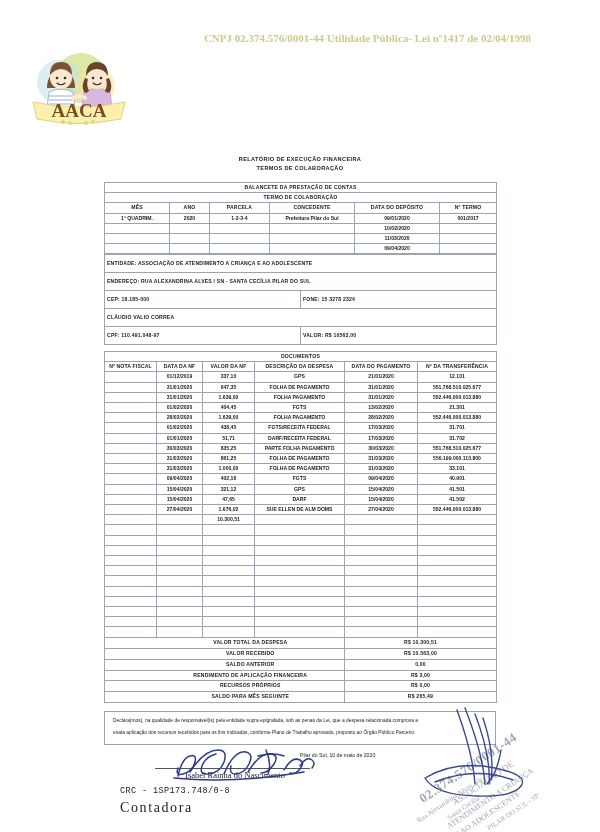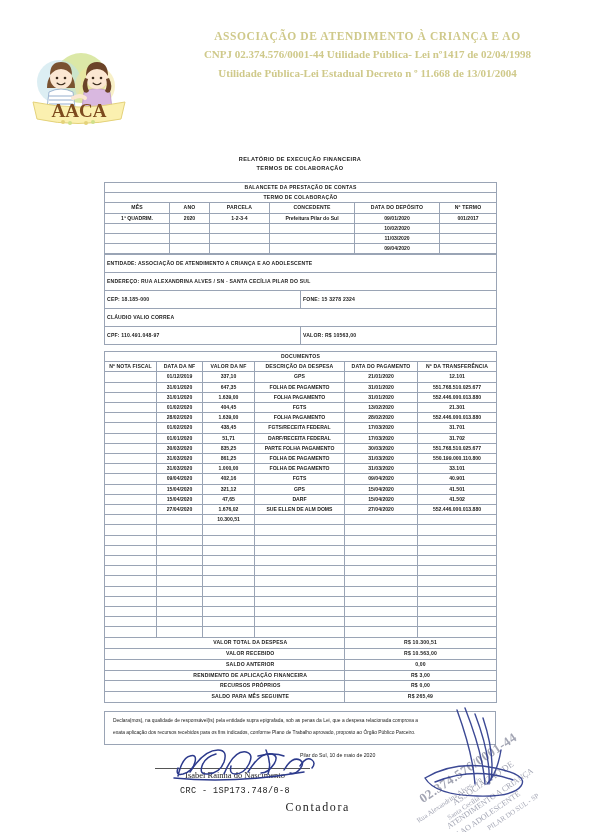--- a/index.html
+++ b/index.html
@@ -85,26 +85,26 @@
   }
   .sig-line{
     position:absolute;left:155px;top:768px;width:155px;height:1px;
     background:#555;
   }
   .sig-name{
     position:absolute;left:120px;top:770px;width:230px;text-align:center;
     font-family:"Liberation Serif", serif;font-size:8.5px;color:#222;
   }
   .sig-crc{
-    position:absolute;left:120px;top:786px;width:230px;text-align:center;
+    position:absolute;left:120px;top:786px;width:230px;text-align:left;
     font-family:"Liberation Mono", monospace;font-size:8.5px;color:#222;letter-spacing:.4px;
   }
   .sig-role{
-    position:absolute;left:120px;top:800px;width:230px;text-align:right;
-    font-family:"Liberation Serif", serif;font-size:12px;color:#222;letter-spacing:1.6px;
+    position:absolute;left:120px;top:800px;width:230px;text-align:left;
+    font-family:"Liberation Serif", serif;font-size:14px;color:#222;letter-spacing:1.6px;
   }
 
   
   .ink{position:absolute;pointer-events:none;}
   .ink svg{display:block;overflow:visible;}
 
   
   .stamp{
     position:absolute;left:405px;top:700px;width:190px;height:130px;
     pointer-events:none;
@@ -155,23 +155,21 @@
         <text x="50" y="69" font-family="Liberation Serif, serif" font-size="19" font-weight="bold" fill="#7d4b1e" text-anchor="middle">AACA</text>
 
         <circle cx="34" cy="74" r="2" fill="#e4d27a"></circle>
           <circle cx="41" cy="75" r="2" fill="#cfe08a"></circle>
         <circle cx="57" cy="75" r="2" fill="#e4d27a"></circle>
           <circle cx="64" cy="74" r="2" fill="#cfe08a"></circle>
       </svg>
     </div>
 
     <div class="head-text">
-      <div class="l1">ASSOCIAÇÃO DE ATENDIMENTO À CRIANÇA E AO</div>
       <div class="l3">CNPJ 02.374.576/0001-44 Utilidade Pública- Lei nº1417 de 02/04/1998</div>
-      <div class="l4">Utilidade Pública-Lei Estadual Decreto n º 11.668 de 13/01/2004</div>
     </div>
   </div>
 
   <div class="rep-title">
     <div>RELATÓRIO DE EXECUÇÃO FINANCEIRA</div>
     <div>TERMOS DE COLABORAÇÃO</div>
   </div>
 
   <div class="sheet">
 

